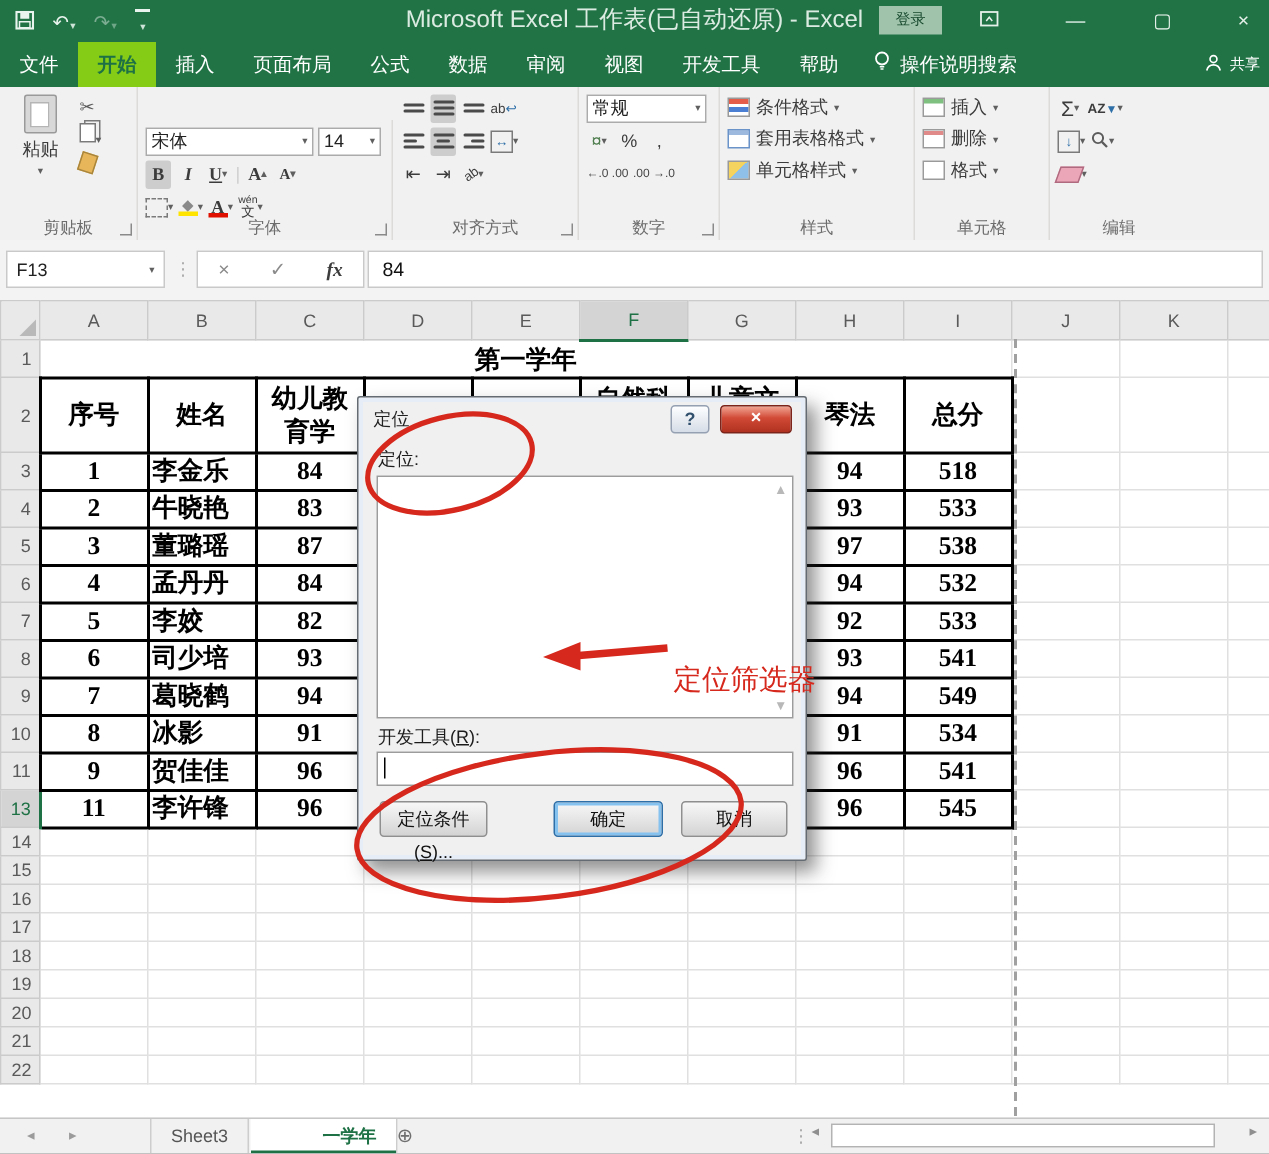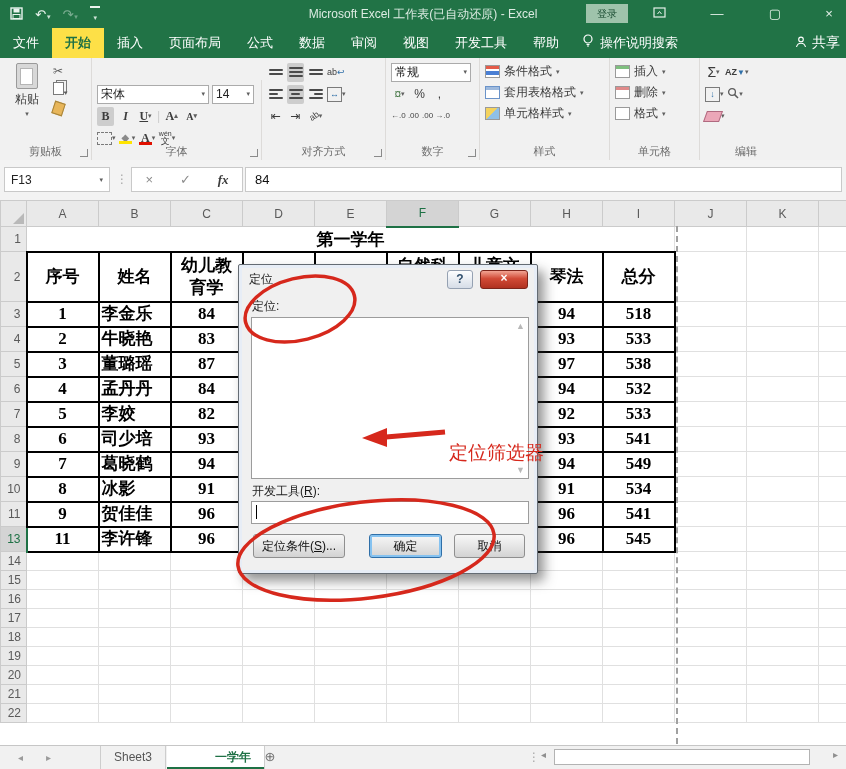--- a/index.html
+++ b/index.html
@@ -6,31 +6,31 @@
   .app{position:relative;width:846px;height:769px;background:#fff;overflow:hidden;
        font-family:"Liberation Sans","DejaVu Sans",sans-serif;-webkit-font-smoothing:antialiased;}
   
   .titlebar{position:absolute;left:0;top:0;width:846px;height:28px;background:#217346;color:#fff;}
   .qat{position:absolute;left:10px;top:0;height:28px;display:flex;align-items:center;gap:12px;}
   .qat .g{color:#eaf4ee;font-size:13px;line-height:1;}
   .qat .dim{opacity:.45;}
   .qat .dd{font-size:7px;margin-left:1px;color:#cfe4d8;}
   .custbtn{display:inline-block;width:10px;border-top:2px solid #eaf4ee;padding-top:1px;text-align:center;}
   .wintitle{position:absolute;left:0;right:0;top:0;height:28px;text-align:center;line-height:28px;
-            font-size:12px;color:#dcebe2;pointer-events:none;}
+            font-size:16px;color:#dcebe2;pointer-events:none;}
   .signin{position:absolute;right:218px;top:4px;height:19px;padding:0 11px;background:#9fc3ab;color:#17492e;
           font-size:10px;line-height:19px;}
   .winbtn{position:absolute;top:0;width:34px;height:28px;text-align:center;line-height:28px;color:#e6f1ea;font-size:13px;}
   
   .tabrow{position:absolute;left:0;top:28px;width:846px;height:30px;background:#217346;display:flex;align-items:stretch;
           color:#fff;font-size:13px;}
   .rtab{padding:0 13px;line-height:30px;text-align:right;}
-  .rtab.active{background:#fde047;color:#1e7145;font-weight:bold;}
+  .rtab.active{background:#84cc16;color:#1e7145;font-weight:bold;}
   .tellme{display:flex;align-items:center;gap:6px;padding:0 10px;line-height:30px;}
-  .share{position:absolute;right:6px;top:0;height:30px;display:flex;align-items:center;gap:5px;font-size:14px;}
+  .share{position:absolute;right:6px;top:0;height:30px;display:flex;align-items:center;gap:5px;font-size:10px;}
   
   .ribbon{position:absolute;left:0;top:58px;width:846px;height:102px;background:#f1f1f1;
           border-bottom:1px solid #c3c3c3;display:flex;font-size:12px;color:#3c3c3c;}
   .rgroup{position:relative;border-right:1px solid #dddbd9;padding:3px 5px 18px 5px;box-sizing:border-box;}
   .glabel{position:absolute;bottom:1px;left:0;right:0;text-align:center;font-size:11px;color:#6c6c6c;}
   .launch{position:absolute;right:3px;bottom:3px;width:7px;height:7px;border-right:1px solid #8a8a8a;border-bottom:1px solid #8a8a8a;}
   .grow{display:flex;align-items:center;gap:3px;height:22px;}
   .mb{display:inline-flex;align-items:center;justify-content:center;min-width:17px;height:19px;border-radius:2px;}
   .mb.sel{background:#cdcdcd;}
   .dda{font-size:7px;color:#5f5f5f;}
@@ -787,21 +787,21 @@
     <div class="dlgclose">×</div>
     <div class="dlglbl1">定位:</div>
     <div class="dlglist">
       <span class="sarr" style="top:3px;">▲</span>
       <span class="sarr" style="bottom:3px;">▼</span>
     </div>
     <div class="dlglbl2"><span>开发工具(</span><span class="ukey">R</span><span>):</span></div>
     <div class="dlginput">
         <span class="caret"></span>
       </div>
-    <div class="dbtn" style="left:14px;width:92px;"><span>定位条件(</span><span class="ukey">S</span><span>)...</span></div>
+    <div class="dbtn" style="left:14px;width:72px;"><span>定位条件(</span><span class="ukey">S</span><span>)...</span></div>
     <div class="dbtn ok" style="left:130px;width:73px;">确定</div>
     <div class="dbtn" style="left:215px;width:71px;">取消</div>
   </div>
 
   <svg class="anno" width="846" height="769" viewBox="0 0 846 769">
     <ellipse cx="300" cy="309" rx="56" ry="31" fill="none" stroke="#d6281c" stroke-width="3.5" transform="rotate(-14 300 309)"></ellipse>
     <line x1="445" y1="432" x2="386" y2="437" stroke="#d6281c" stroke-width="5"></line>
     <polygon points="362,438 387,428 387,447" fill="#d6281c"></polygon>
     <text x="449" y="459" font-size="19" fill="#d6281c">定位筛选器</text>
     <ellipse cx="366" cy="550" rx="129" ry="48" fill="none" stroke="#d6281c" stroke-width="3.5" transform="rotate(-7 366 550)"></ellipse>

